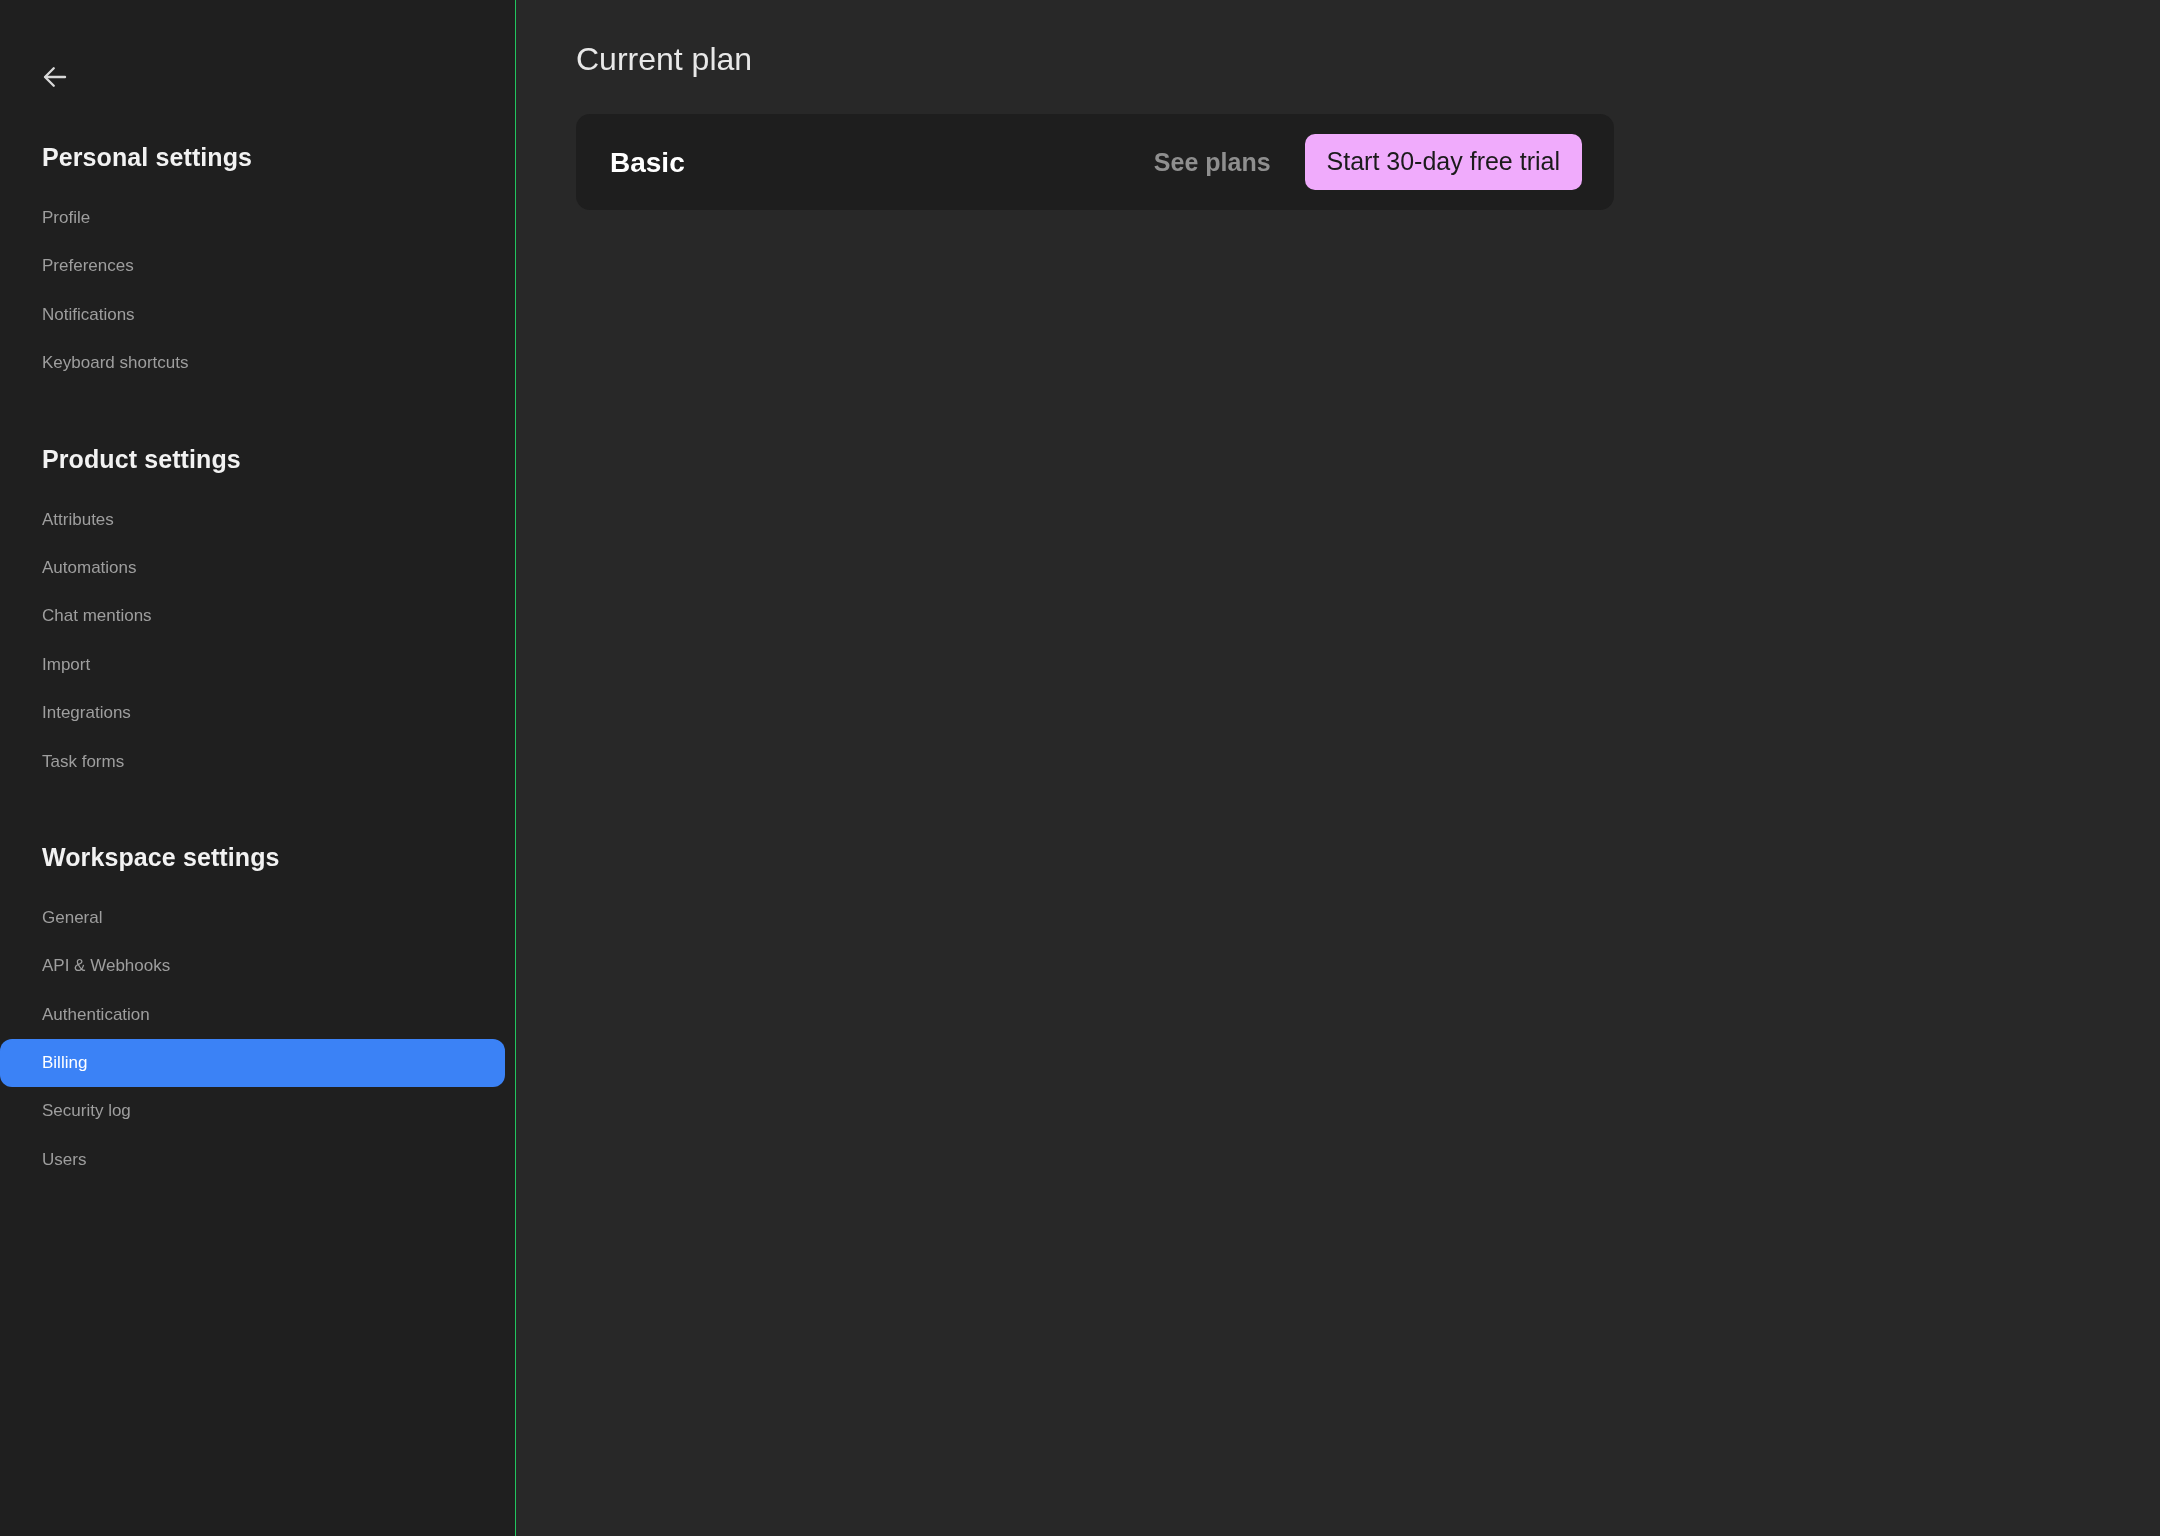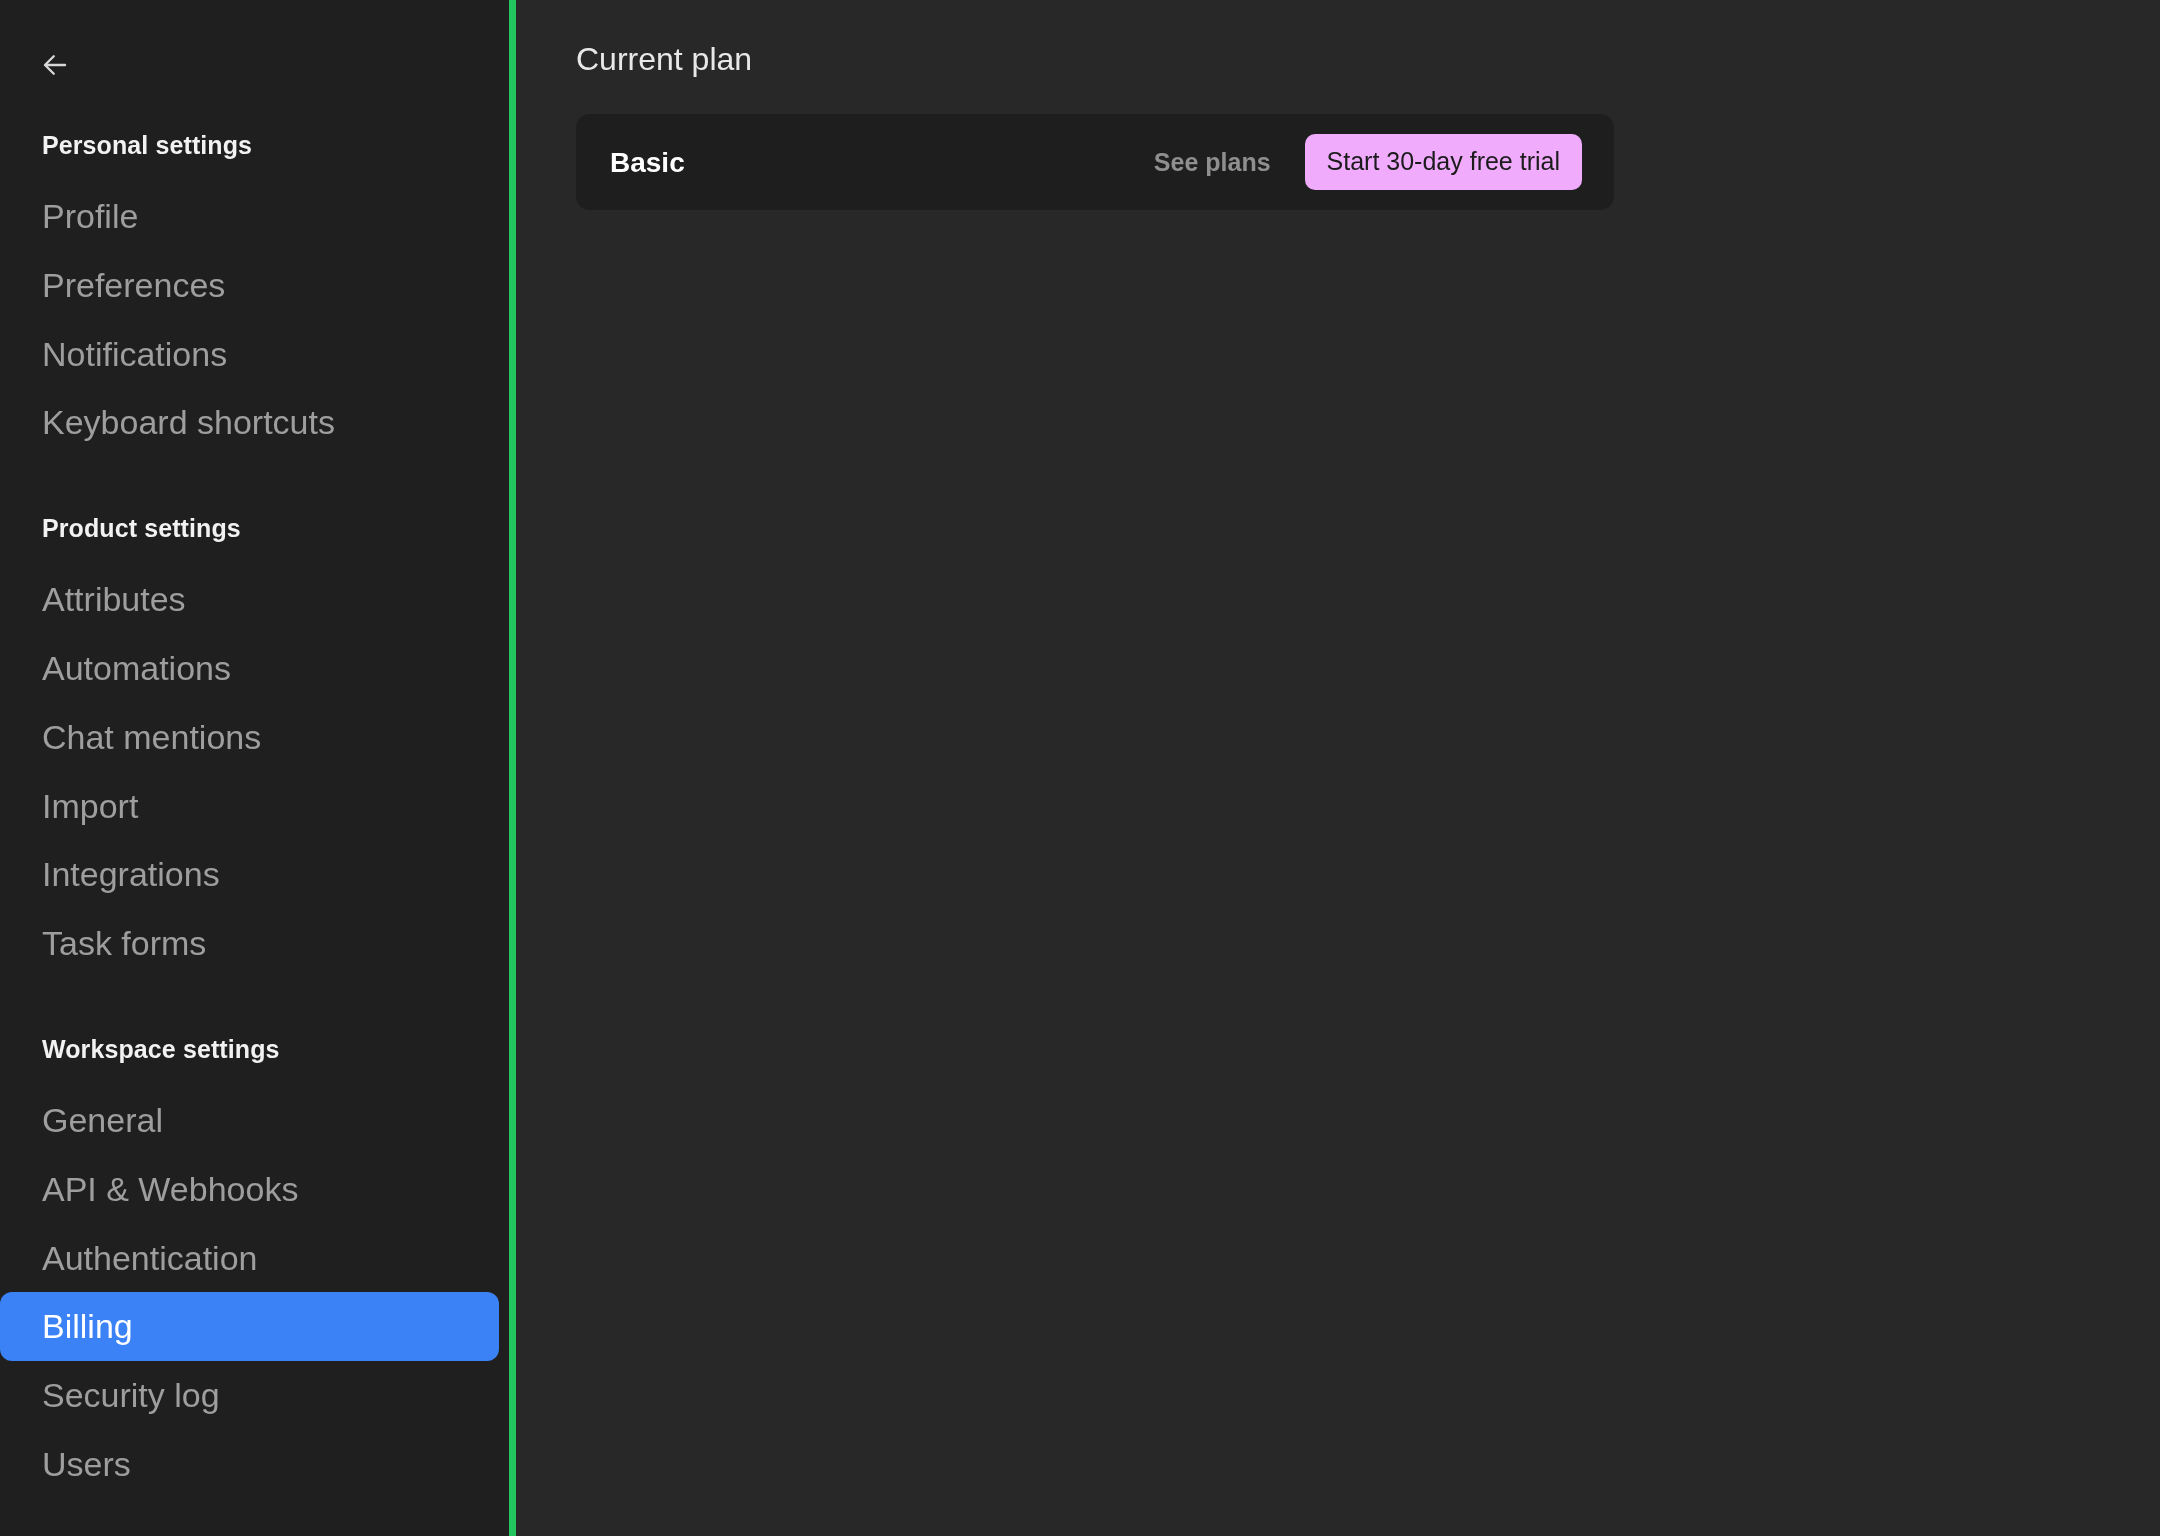--- a/index.html
+++ b/index.html
@@ -21,24 +21,24 @@
     display: flex;
     width: 2160px;
     height: 1536px;
   }
 
   
   .sidebar {
     width: 516px;
     height: 100%;
     background: #1f1f1f;
-    border-right: 7px solid #22c55e;
+    border-right: 1px solid #22c55e;
     flex: 0 0 516px;
     position: relative;
-    padding-top: 36px;
+    padding-top: 48px;
   }
 
   .back-btn {
     width: 58px;
     height: 58px;
     margin-left: 26px;
     display: flex;
     align-items: center;
     justify-content: center;
     border-radius: 8px;
@@ -63,21 +63,21 @@
     font-weight: 700;
     letter-spacing: 0.1px;
     padding-left: 42px;
     margin-bottom: 22px;
     line-height: 1.2;
   }
 
   .nav-item {
     display: block;
     color: #9e9e9e;
-    font-size: 34px;
+    font-size: 17px;
     font-weight: 400;
     line-height: 1.2;
     padding: 14px 18px 14px 42px;
     margin-right: 10px;
     border-radius: 12px;
     cursor: pointer;
     white-space: nowrap;
     text-decoration: none;
   }
 

